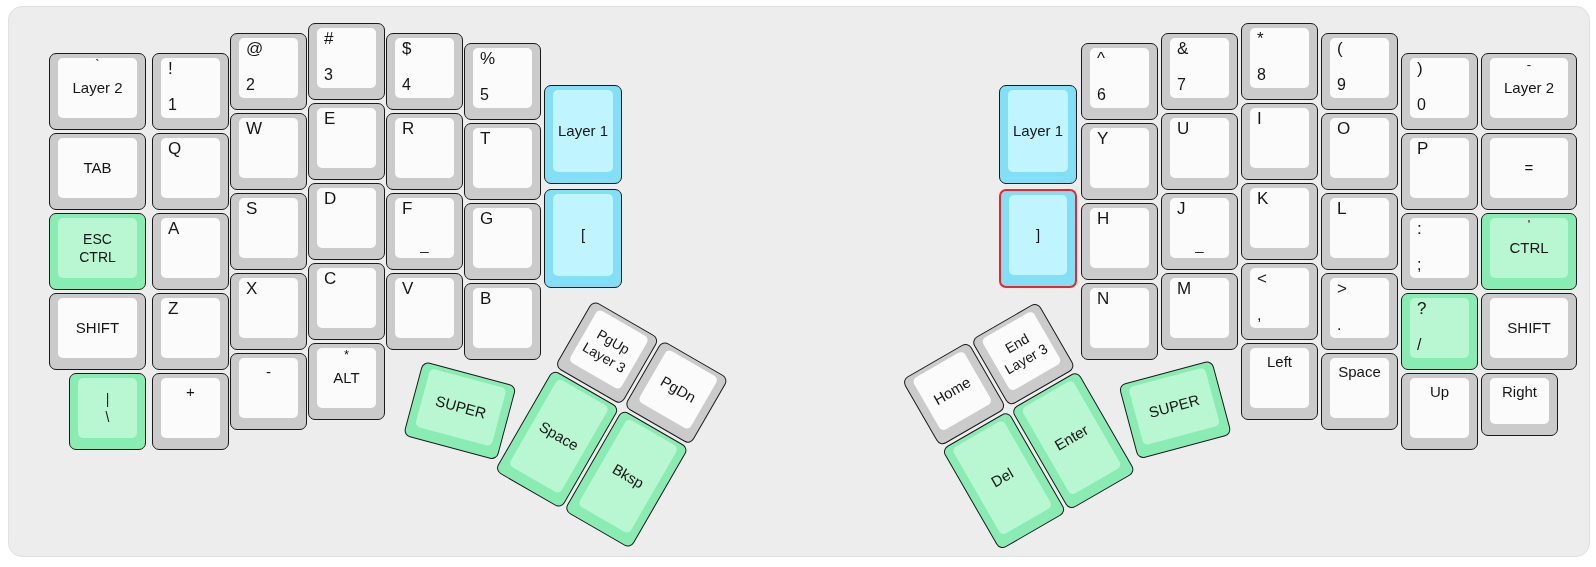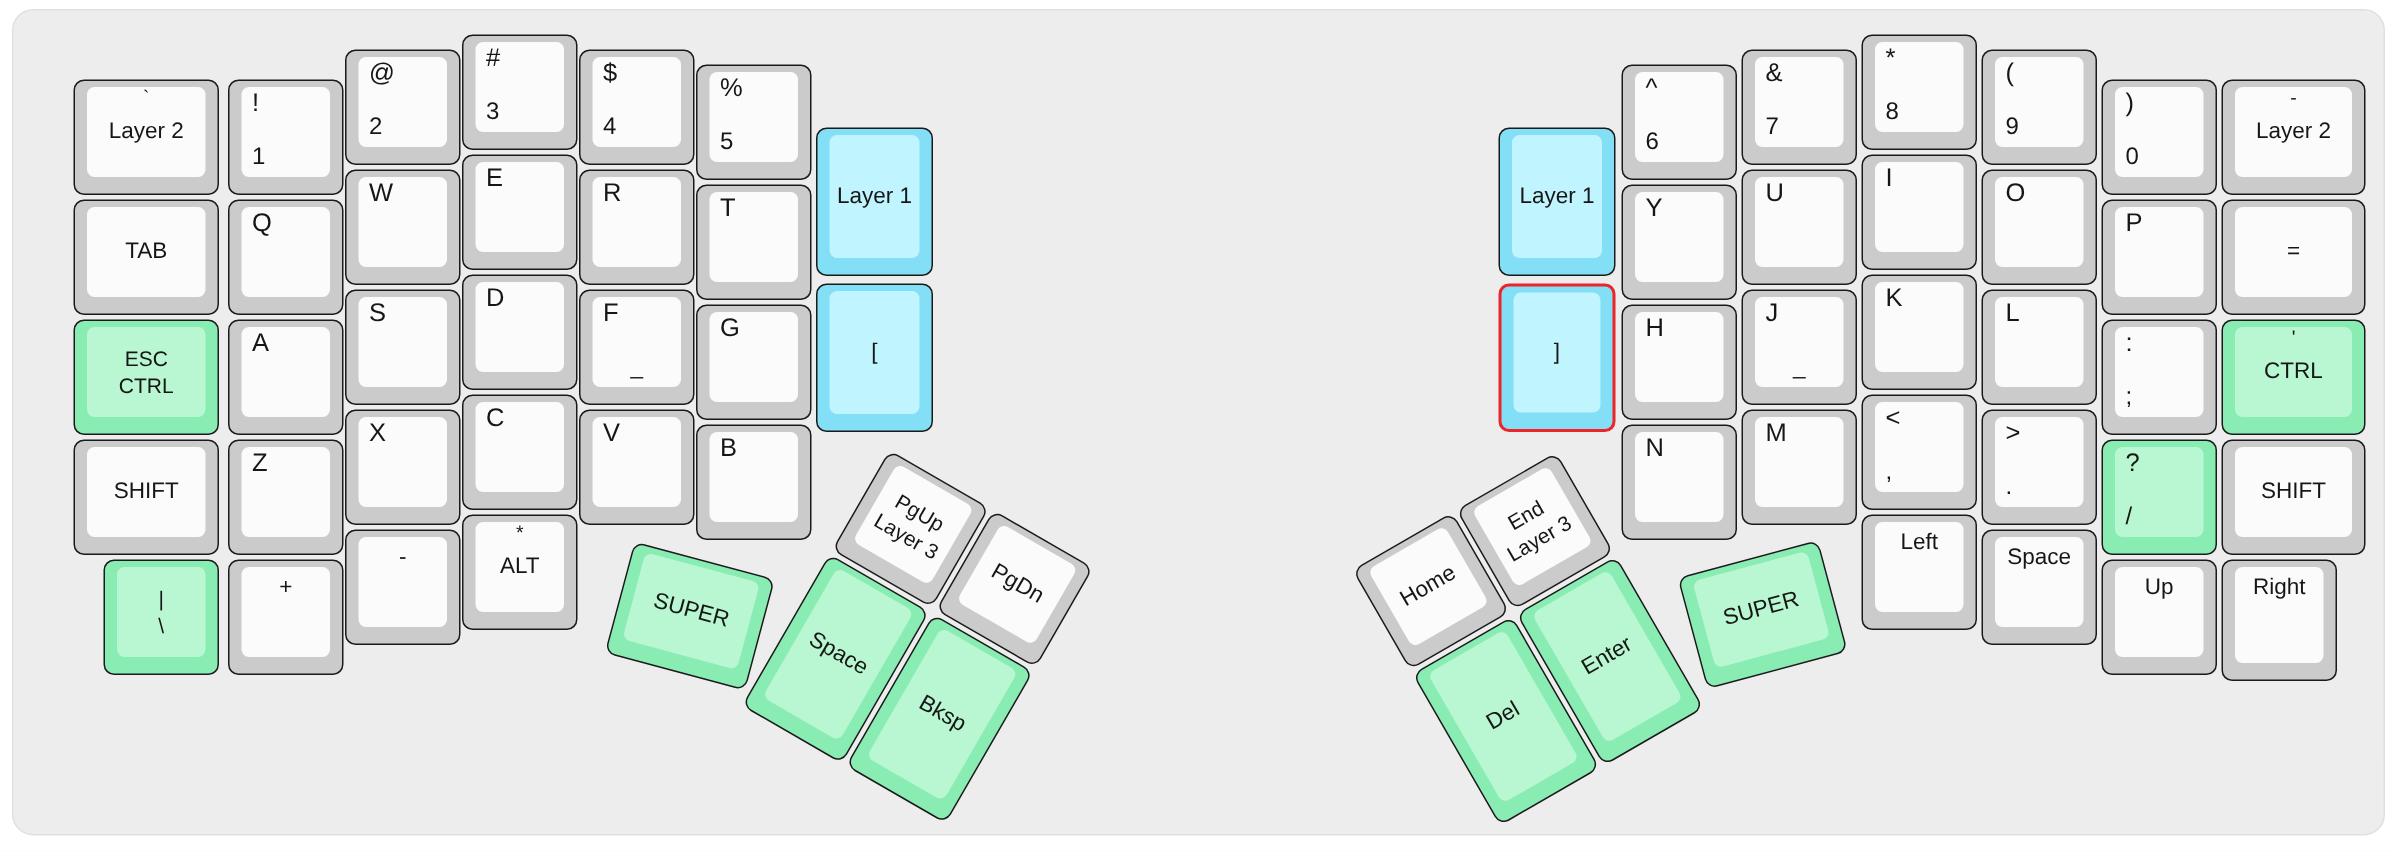--- a/index.html
+++ b/index.html
@@ -368,21 +368,21 @@
           <div class="keytop">
             <span class="lab p-tcs">'</span>
             <span class="lab p-c">CTRL</span>
           </div>
         </div>
         <div class="key white" style="left: 1472px; top: 286px; width: 96px; height: 77px;">
           <div class="keytop">
             <span class="lab p-c">SHIFT</span>
           </div>
         </div>
-        <div class="key white" style="left: 1472px; top: 366px; width: 77px; height: 81px;">
+        <div class="key white" style="left: 1472px; top: 366px; width: 77px; height: 63px;">
           <div class="keytop">
             <span class="lab p-tc">Right</span>
           </div>
         </div>
         <div class="key white" style="left: 871px; top: 293px; width: 77px; height: 77px; transform: rotate(-30deg); transform-origin: 160px 0px;">
           <div class="keytop">
             <span class="lab p-c">Home</span>
           </div>
         </div>
         <div class="key white" style="left: 951px; top: 293px; width: 77px; height: 77px; transform: rotate(-30deg); transform-origin: 80px 0px;">

